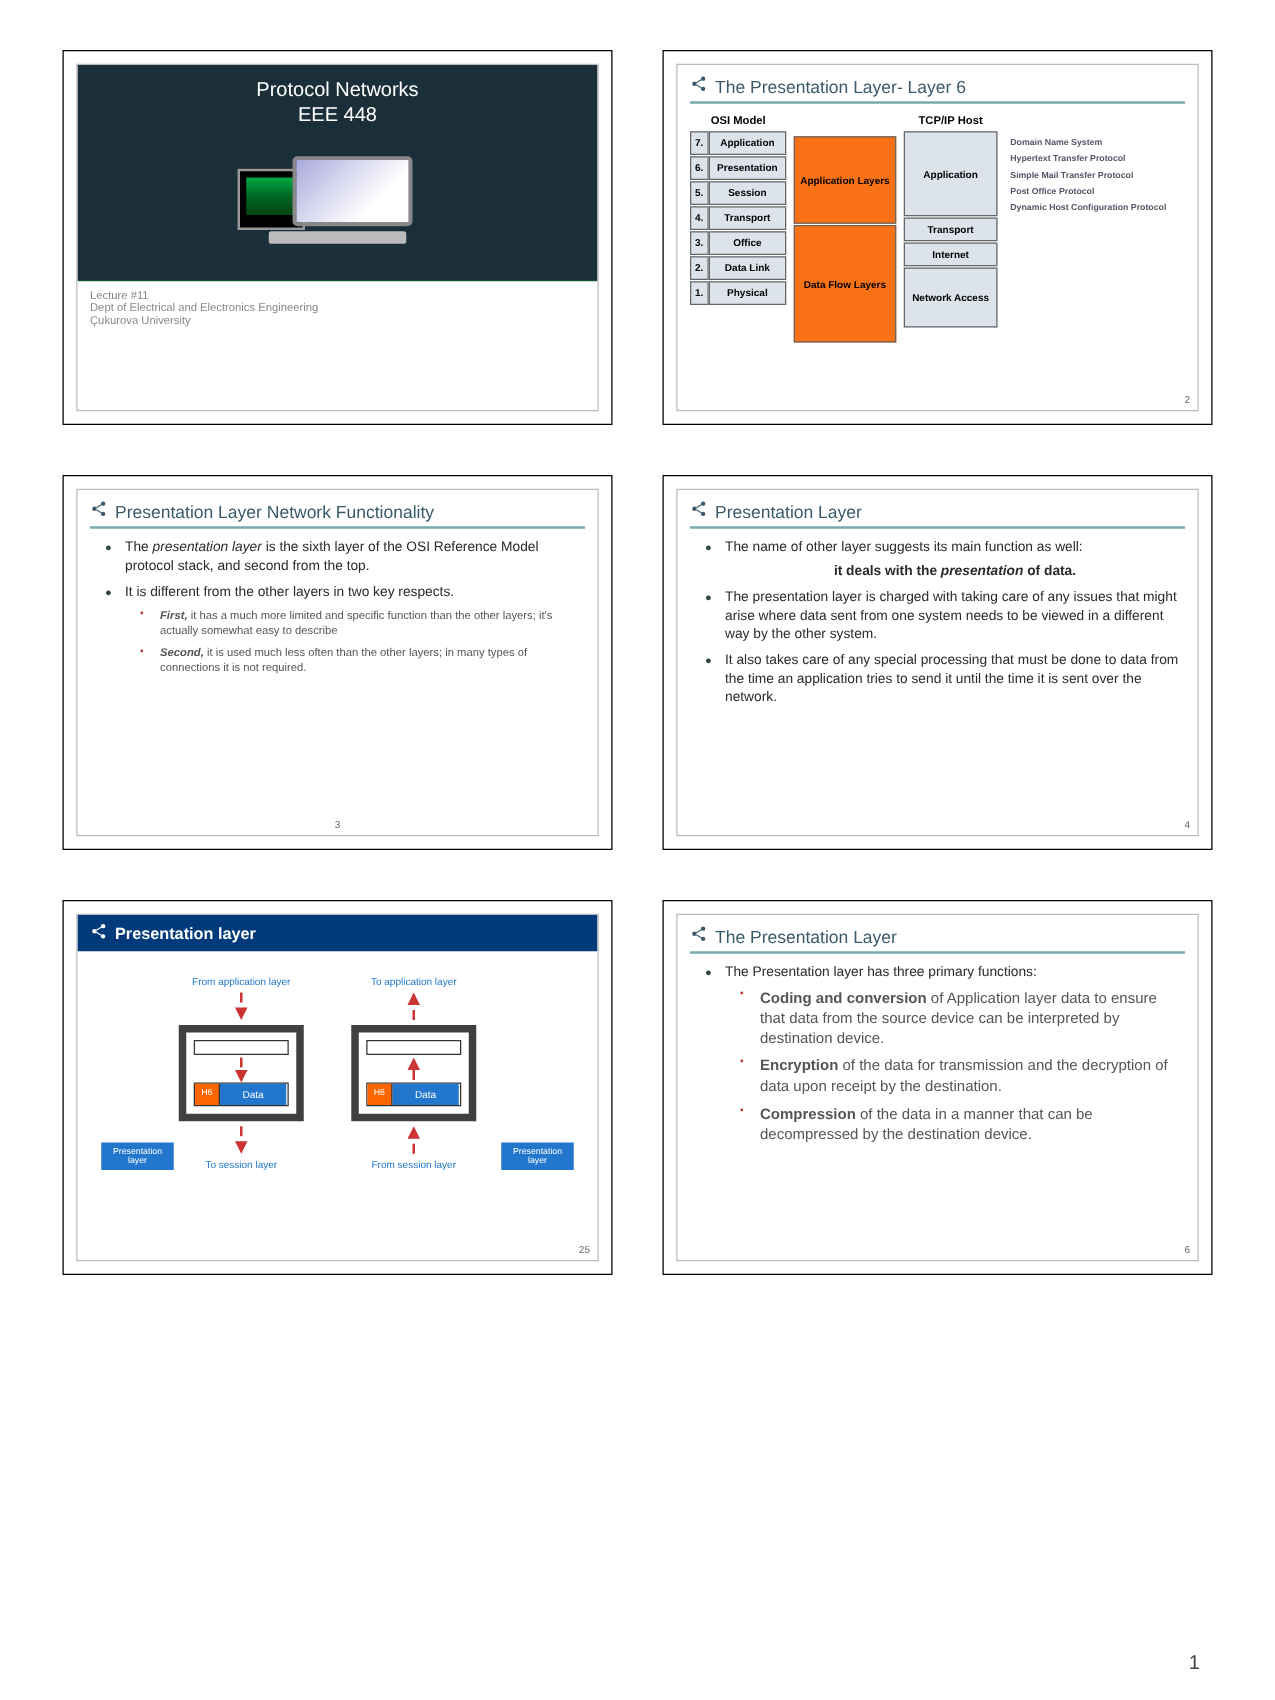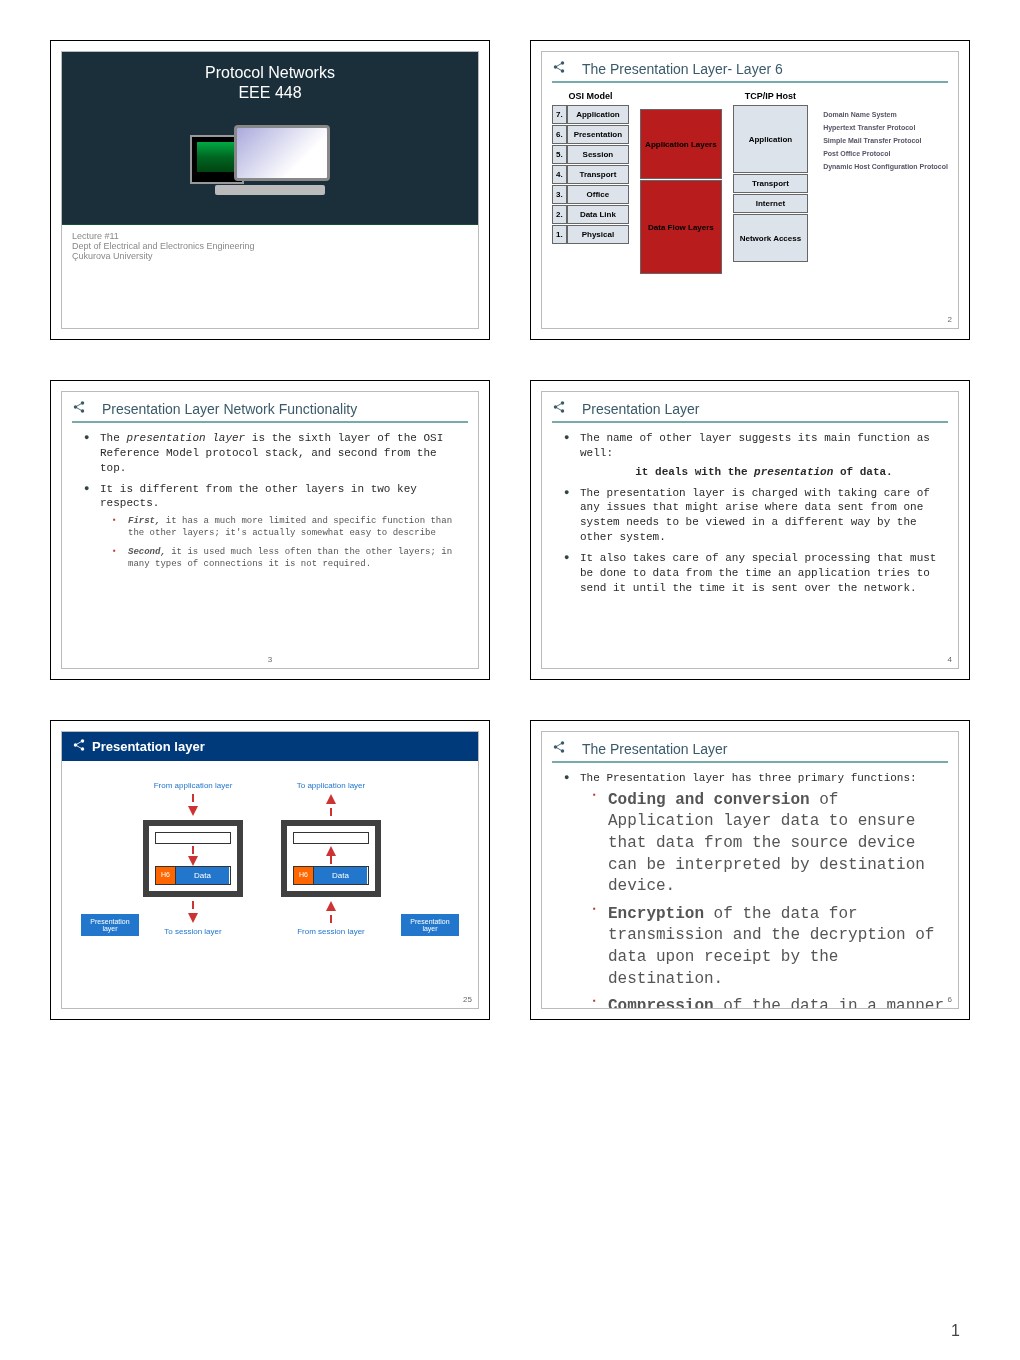--- a/index.html
+++ b/index.html
@@ -36,31 +36,31 @@
     .page-num {
       position: absolute;
       bottom: 4px;
       right: 6px;
       font-size: 8px;
       color: #666;
     }
     .title-row {
       display: flex;
       align-items: center;
-      gap: 16px;
+      gap: 6px;
       font-size: 14px;
       color: #3a5a6a;
       border-bottom: 2px solid #7aa;
       padding-bottom: 4px;
       margin-bottom: 8px;
     }
     .share-icon svg { width: 14px; height: 14px; fill: #3a5a6a; }
     .bullets { font-size: 11px; color: #2a2a2a; line-height: 1.35; }
     .bullets ul { margin: 4px 0 10px 0; padding-left: 18px; }
-    .bullets li { margin-bottom: 6px; list-style: none; position: relative; padding-left: 10px; font-family: Liberation Mono, monospace; }
+    .bullets li { margin-bottom: 6px; list-style: none; position: relative; padding-left: 10px; }
     .bullets > ul > li::before { content: "●"; position: absolute; left: -6px; color: #344; font-size: 9px; top: 1px; }
     .sub { font-size: 9px; color: #555; }
     .sub li::before { content: "▪"; position: absolute; left: -6px; color: #b33; font-size: 8px; top: 0; }
     .center-bold { font-weight: bold; text-align: center; margin: 4px 0; }
 
     
     .s1-top { background: #1a2f3a; color: #fff; text-align: center; padding: 12px 10px 6px; }
     .s1-title { font-size: 16px; font-weight: 500; }
     .s1-sub { font-size: 16px; margin-top: 2px; }
     .s1-img { height: 100px; margin: 8px auto; display: flex; align-items: center; justify-content: center; }
@@ -79,26 +79,26 @@
       background: #000; border: 2px solid #999;
     }
     .monitor::before {
       content: ""; position: absolute; top: 5px; left: 5px; right: 5px; bottom: 10px;
       background: linear-gradient(180deg,#0a4 0%,#062 50%,#041 100%);
     }
     .s1-meta { font-size: 9px; color: #888; padding: 6px 10px; border-top: 1px solid #14532d; }
     .s1-meta .first { color: #888; }
 
     
-    .osi-wrap { display: flex; gap: 6px; font-size: 8px; justify-content: space-between; margin-top: 6px; }
+    .osi-wrap { display: flex; gap: 6px; font-size: 8px; justify-content: flex-start; margin-top: 6px; }
     .osi-col { display: flex; flex-direction: column; gap: 1px; }
     .osi-head { font-weight: bold; text-align: center; margin-bottom: 4px; font-size: 9px; }
     .osi-cell { border: 1px solid #666; background: #dde3ea; padding: 4px 6px; text-align: center; font-weight: bold; }
     .osi-num { border: 1px solid #666; background: #dde3ea; padding: 4px 3px; font-weight: bold; }
-    .osi-group { border: 1px solid #666; background: #b91c1c; display: flex; align-items: center; justify-content: center; font-weight: bold; padding: 0 4px; text-align: center; }
+    .osi-group { border: 1px solid #666; background: #f97316; display: flex; align-items: center; justify-content: center; font-weight: bold; padding: 0 4px; text-align: center; }
     .osi-examples { font-size: 7px; color: #556; display: flex; flex-direction: column; gap: 6px; padding: 2px 0 0 4px; }
 
     
     .s5-title {
       background: #003a7a; color: #fff; font-weight: bold; font-size: 13px;
       padding: 6px 10px; display: flex; align-items: center; gap: 6px;
     }
     .s5-diagram { display: flex; justify-content: space-around; margin-top: 20px; font-size: 8px; }
     .flow-col { display: flex; flex-direction: column; align-items: center; gap: 4px; position: relative; }
     .box { border: 1px solid #333; padding: 4px 6px; background: #fff; }
@@ -332,21 +332,21 @@
               <circle cx="18" cy="19" r="3"></circle>
               <path d="M8.5 10.5 L15.5 6.5 M8.5 13.5 L15.5 17.5" stroke="#3a5a6a" stroke-width="1.5"></path>
             </svg>
         </span>
         <span>The Presentation Layer</span>
       </div>
       <div class="bullets">
         <ul>
           <li>
             <span>The Presentation layer has three primary functions:</span>
-            <ul class="sub" style="font-size:16px;">
+            <ul class="sub" style="font-size:12px;">
               <li><b>Coding and conversion</b><span> of Application layer data to ensure that data from the source device can be interpreted by destination device.</span></li>
               <li><b>Encryption</b><span> of the data for transmission and the decryption of data upon receipt by the destination.</span></li>
               <li><b>Compression</b><span> of the data in a manner that can be decompressed by the destination device.</span></li>
             </ul>
           </li>
         </ul>
       </div>
       <div class="page-num">6</div>
     </div>
   </div>

